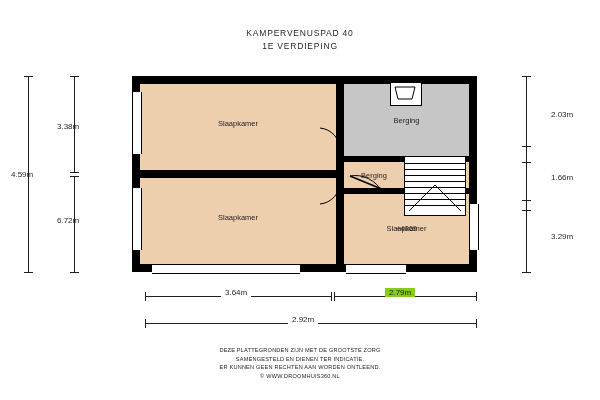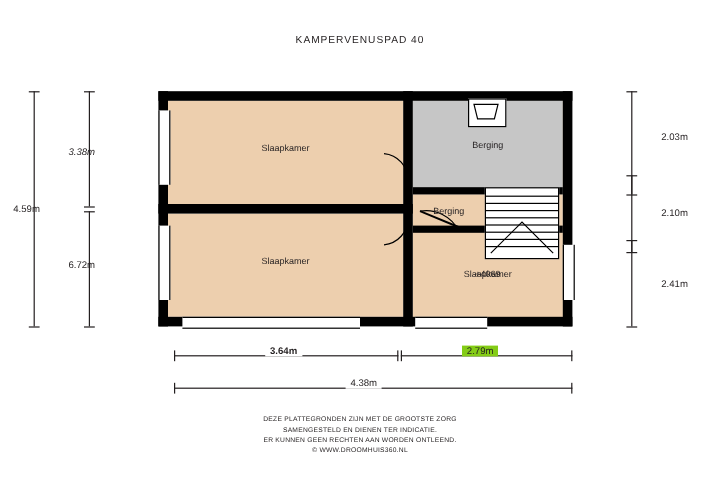--- a/index.html
+++ b/index.html
@@ -149,20 +149,21 @@
     letter-spacing: 0.2px;
   }
 </style>
 </head>
 <body>
 
 <div id="page">
 
   <div class="title-block">
     <div class="title-line1">KAMPERVENUSPAD 40</div>
+    <div class="title-line2">1E VERDIEPING</div>
   </div>
 
   <div class="plan">
 
     <div class="room" style="left:8px; top:8px; width:196px; height:86px;"></div>
     <div class="room" style="left:8px; top:102px; width:196px; height:86px;"></div>
     <div class="room" style="left:212px; top:8px; width:125px; height:180px;"></div>
     <div class="room-grey" style="left:212px; top:8px; width:125px; height:78px;"></div>
     <div class="room" style="left:212px; top:118px; width:125px; height:70px;"></div>
 
@@ -244,56 +245,56 @@
   </div>
 
   <div class="dim-line-v" style="left:28px; top:76px; height:196px;"></div>
   <div class="tick-h" style="left:24px; top:76px;"></div>
   <div class="tick-h" style="left:24px; top:272px;"></div>
   <div class="dim-text" style="left:11px; top:170px;">4.59m</div>
 
   <div class="dim-line-v" style="left:74px; top:76px; height:96px;"></div>
   <div class="tick-h" style="left:70px; top:76px;"></div>
   <div class="tick-h" style="left:70px; top:172px;"></div>
-  <div class="dim-text" style="left:57px; top:122px;font-style:italic;">3.38m</div>
+  <div class="dim-text" style="left:57px; top:122px;">3.38m</div>
 
   <div class="dim-line-v" style="left:74px; top:176px; height:96px;"></div>
   <div class="tick-h" style="left:70px; top:176px;"></div>
   <div class="tick-h" style="left:70px; top:272px;"></div>
   <div class="dim-text" style="left:57px; top:216px;">6.72m</div>
 
   <div class="dim-line-v" style="left:526px; top:76px; height:86px;"></div>
   <div class="tick-h" style="left:522px; top:76px;"></div>
   <div class="tick-h" style="left:522px; top:162px;"></div>
   <div class="dim-text" style="left:551px; top:110px;">2.03m</div>
 
   <div class="dim-line-v" style="left:526px; top:146px; height:64px;"></div>
   <div class="tick-h" style="left:522px; top:146px;"></div>
   <div class="tick-h" style="left:522px; top:210px;"></div>
-  <div class="dim-text" style="left:551px; top:173px;">2.10m</div>
+  <div class="dim-text" style="left:551px; top:173px;">1.66m</div>
 
   <div class="dim-line-v" style="left:526px; top:200px; height:72px;"></div>
   <div class="tick-h" style="left:522px; top:200px;"></div>
   <div class="tick-h" style="left:522px; top:272px;"></div>
-  <div class="dim-text" style="left:551px; top:232px;">2.41m</div>
+  <div class="dim-text" style="left:551px; top:232px;">3.29m</div>
 
   <div class="dim-line-h" style="left:145px; top:296px; width:187px;"></div>
   <div class="tick-v" style="left:145px; top:292px;"></div>
   <div class="tick-v" style="left:331px; top:292px;"></div>
-  <div class="dim-text" style="left:221px; top:288px; background:#fff; padding:0 4px;font-weight:bold;">3.64m</div>
+  <div class="dim-text" style="left:221px; top:288px; background:#fff; padding:0 4px;">3.64m</div>
 
   <div class="dim-line-h" style="left:334px; top:296px; width:143px;"></div>
   <div class="tick-v" style="left:334px; top:292px;"></div>
   <div class="tick-v" style="left:476px; top:292px;"></div>
   <div class="dim-text" style="left:385px; top:288px; background:#84cc16; padding:0 4px;">2.79m</div>
 
   <div class="dim-line-h" style="left:145px; top:323px; width:332px;"></div>
   <div class="tick-v" style="left:145px; top:319px;"></div>
   <div class="tick-v" style="left:476px; top:319px;"></div>
-  <div class="dim-text" style="left:288px; top:315px; background:#fff; padding:0 4px;">4.38m</div>
+  <div class="dim-text" style="left:288px; top:315px; background:#fff; padding:0 4px;">2.92m</div>
 
   <div class="footer">
     <div>DEZE PLATTEGRONDEN ZIJN MET DE GROOTSTE ZORG</div>
     <div>SAMENGESTELD EN DIENEN TER INDICATIE.</div>
     <div>ER KUNNEN GEEN RECHTEN AAN WORDEN ONTLEEND.</div>
     <div>© WWW.DROOMHUIS360.NL</div>
   </div>
 
 </div>
 

